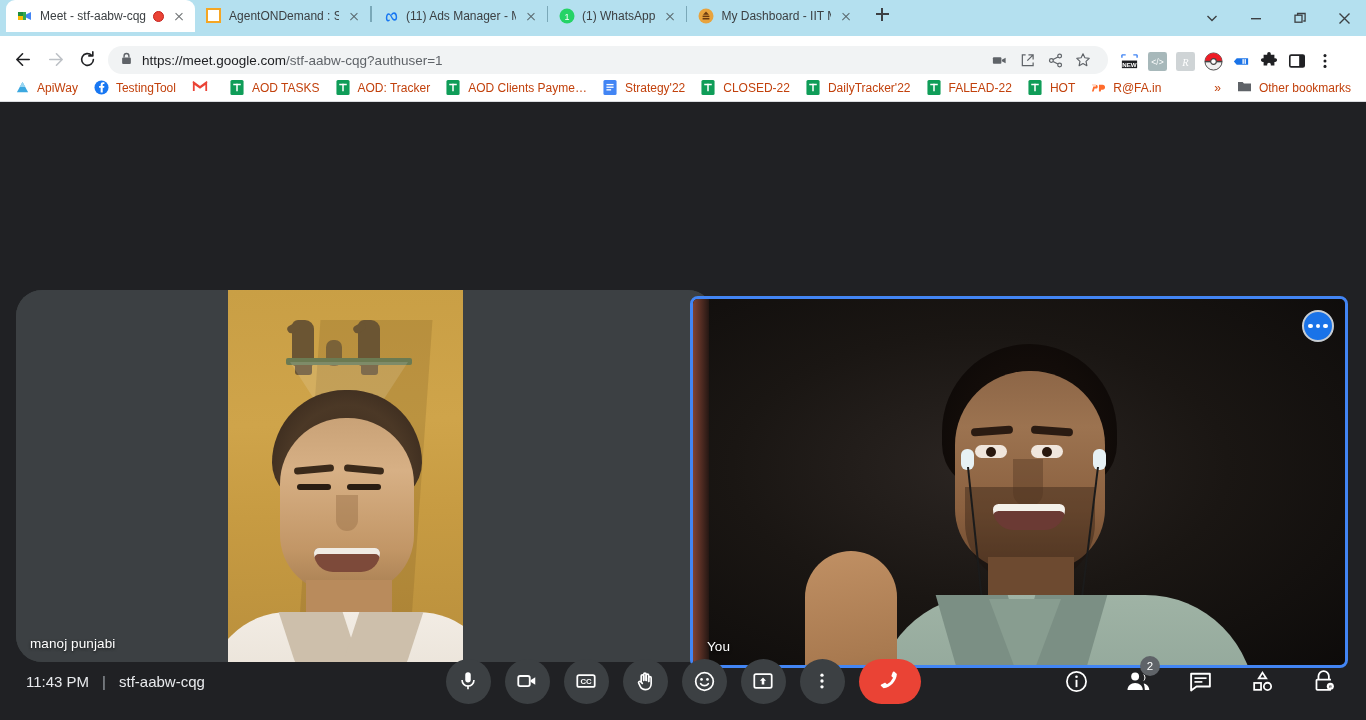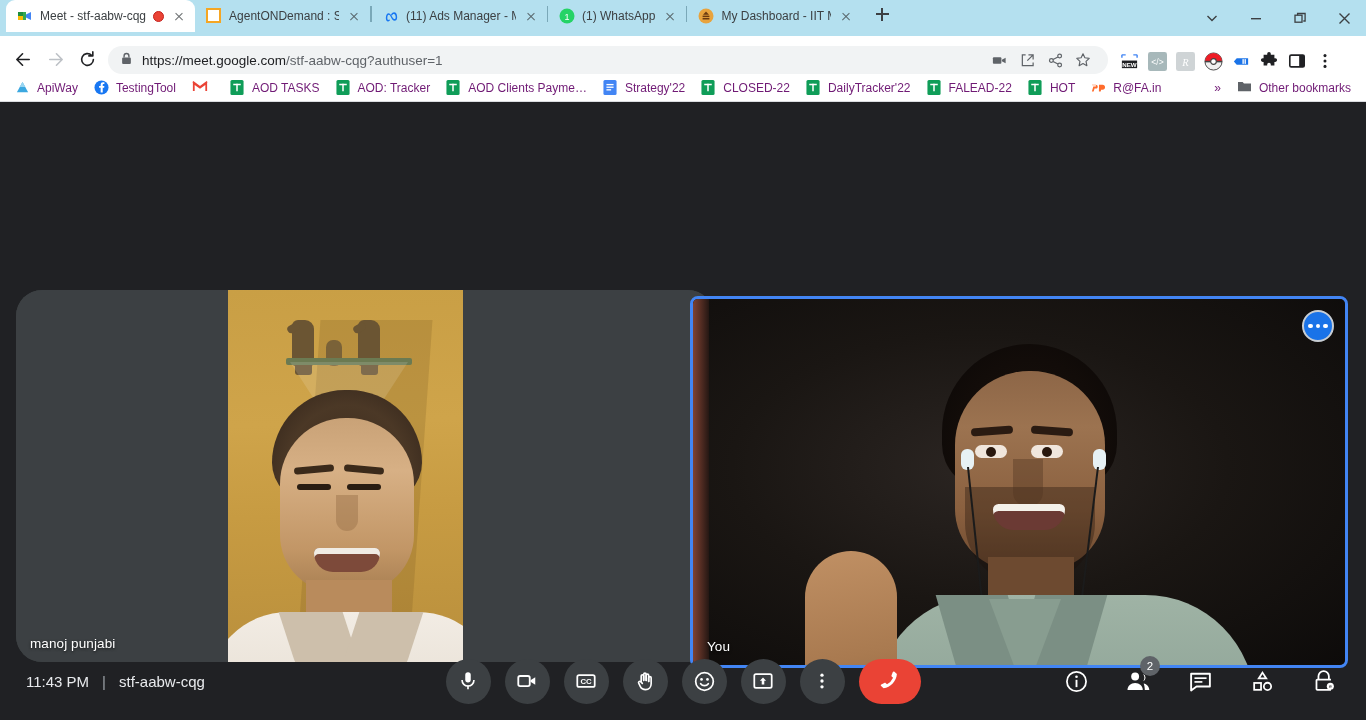--- a/index.html
+++ b/index.html
@@ -77,21 +77,21 @@
   .url { font-size: 13.5px; color: #5f6368; white-space: nowrap; }
   .url b { color: #202124; font-weight: 400; }
   .omni-icons { display: flex; align-items: center; gap: 2px; margin-left: auto; }
   .oi { width: 26px; height: 26px; display: flex; align-items: center; justify-content: center; }
   .ext-icons { display: flex; align-items: center; gap: 2px; }
   .ext { width: 26px; height: 26px; display: flex; align-items: center; justify-content: center; }
 
   
   .bookmarks {
     height: 28px; background: #ffffff; display: flex; align-items: center;
-    padding: 0 8px; gap: 2px; font-size: 12px; color: #701a75; flex: 0 0 28px;
+    padding: 0 8px; gap: 2px; font-size: 12px; color: #c2410c; flex: 0 0 28px;
     border-bottom: 1px solid #dadce0;
   }
   .bm { display: flex; align-items: center; gap: 6px; padding: 3px 7px; border-radius: 4px; white-space: nowrap; }
   .bm-ico { width: 16px; height: 16px; flex: 0 0 16px; position: relative; }
   .bm-spacer { margin-left: auto; }
 
   
   .meet {
     flex: 1 1 auto; background: #202124; position: relative; overflow: hidden;
   }

